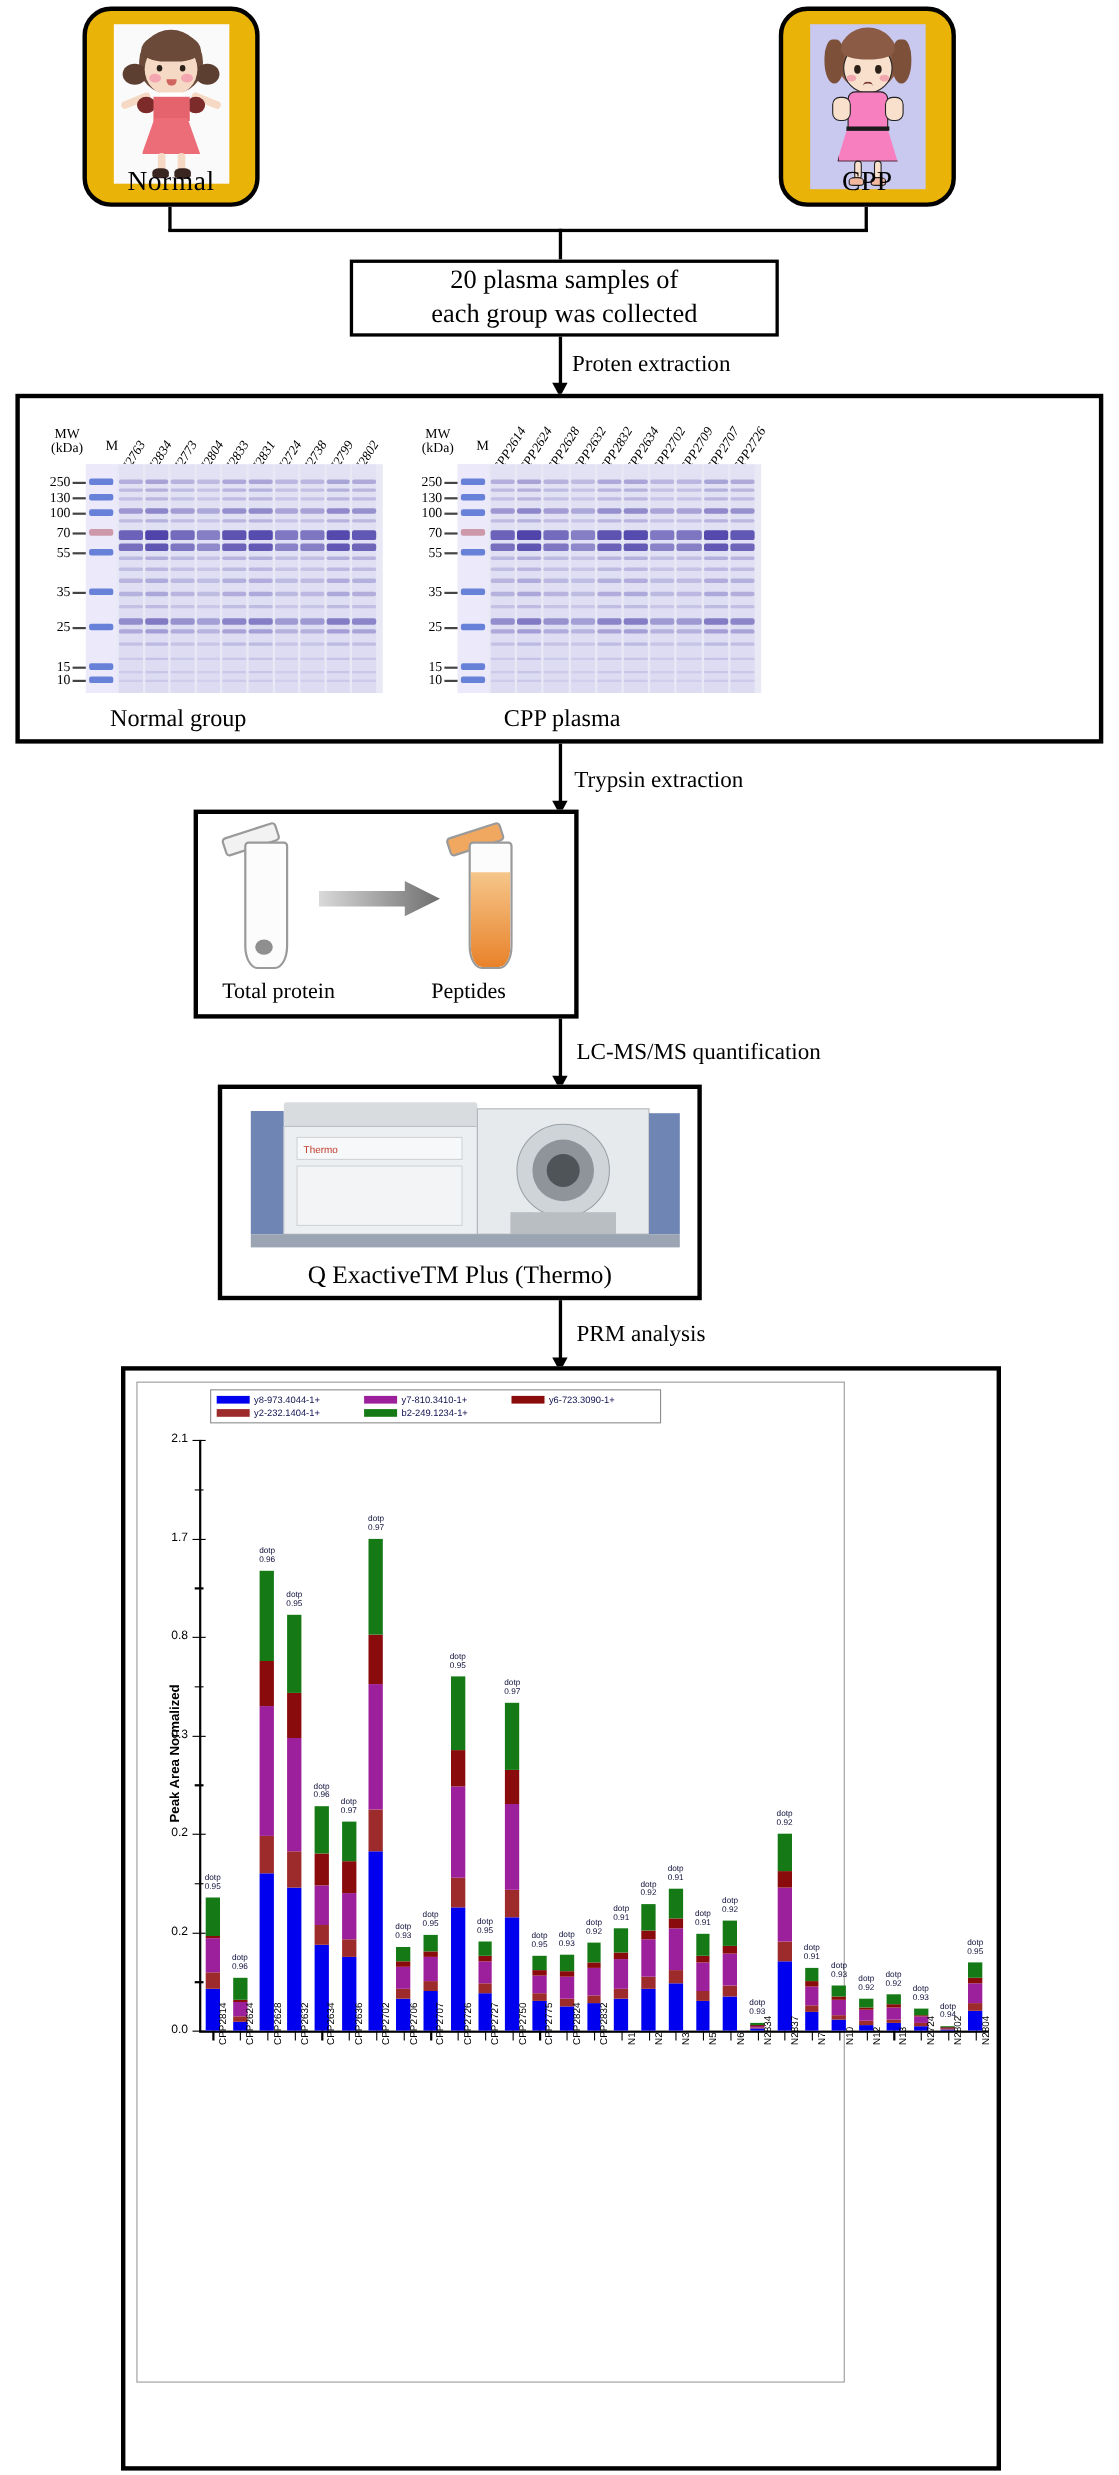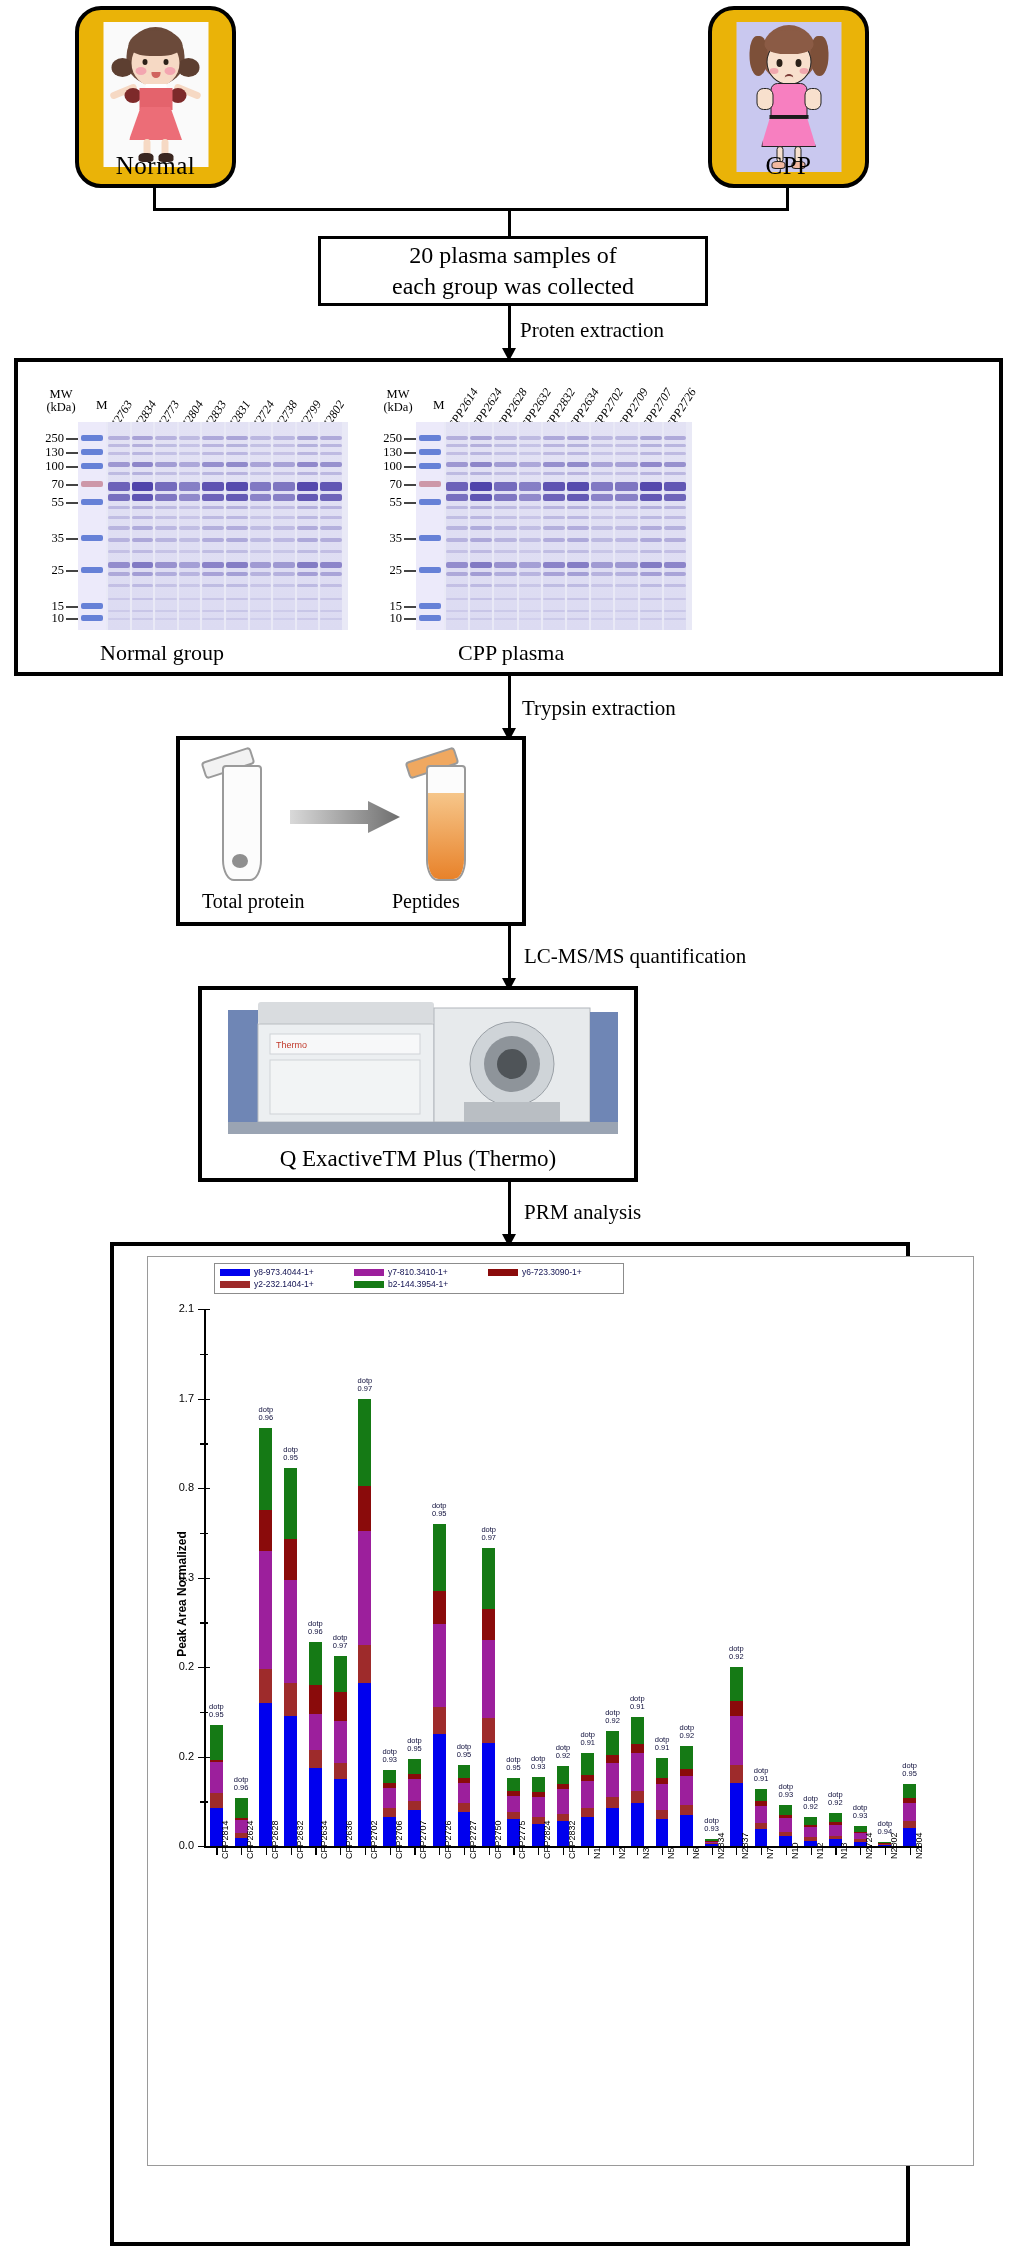--- a/index.html
+++ b/index.html
@@ -742,36 +742,36 @@
   </svg>
   <div style="position:absolute;left:0;right:0;bottom:6px;text-align:center;font-size:23px;font-family:'Liberation Serif',serif;">Q ExactiveTM Plus (Thermo)</div>
 </div>
 
 <div class="vline" style="left:508px;top:1182px;width:2.5px;height:56px;"></div>
 <div class="arrow-head" style="left:502px;top:1234px;"></div>
 <div class="steplabel" style="left:524px;top:1200px;">PRM analysis</div>
 
 <div class="chart-box" style="left:110px;top:1242px;width:800px;height:1004px;">
 
-  <div class="chart-inner" style="left:10px;top:10px;width:827px;height:910px;margin-left:23px;">
+  <div class="chart-inner" style="left:10px;top:10px;width:644px;height:910px;">
 
     <div class="legend" style="left:66px;top:6px;">
       <div class="legend-row">
         <span class="sw" style="background:#0000ee;"></span>
         <span class="legend-txt">y8-973.4044-1+</span>
         <span class="sw" style="background:#9c1f9c;"></span>
         <span class="legend-txt">y7-810.3410-1+</span>
         <span class="sw" style="background:#8a0b0b;"></span>
         <span class="legend-txt">y6-723.3090-1+</span>
       </div>
       <div class="legend-row">
         <span class="sw" style="background:#9e2b2b;"></span>
         <span class="legend-txt">y2-232.1404-1+</span>
         <span class="sw" style="background:#157a15;"></span>
-        <span class="legend-txt">b2-144.3954-1+</span>
+        <span class="legend-txt">b2-249.1234-1+</span>
         <span class="sw" style="background:transparent;"></span>
         <span class="legend-txt"></span>
       </div>
     </div>
 
     <div class="ylab" style="left:-66px;top:330px;width:200px;text-align:center;">Peak Area Normalized</div>
 
     <div id="y-ticks">
         <div class="ytick" style="left: 6px; top: 582px; width: 40px;">0.0</div>
         <div class="ytickmark" style="left: 50px; top: 589px; width: 12px;"></div>

